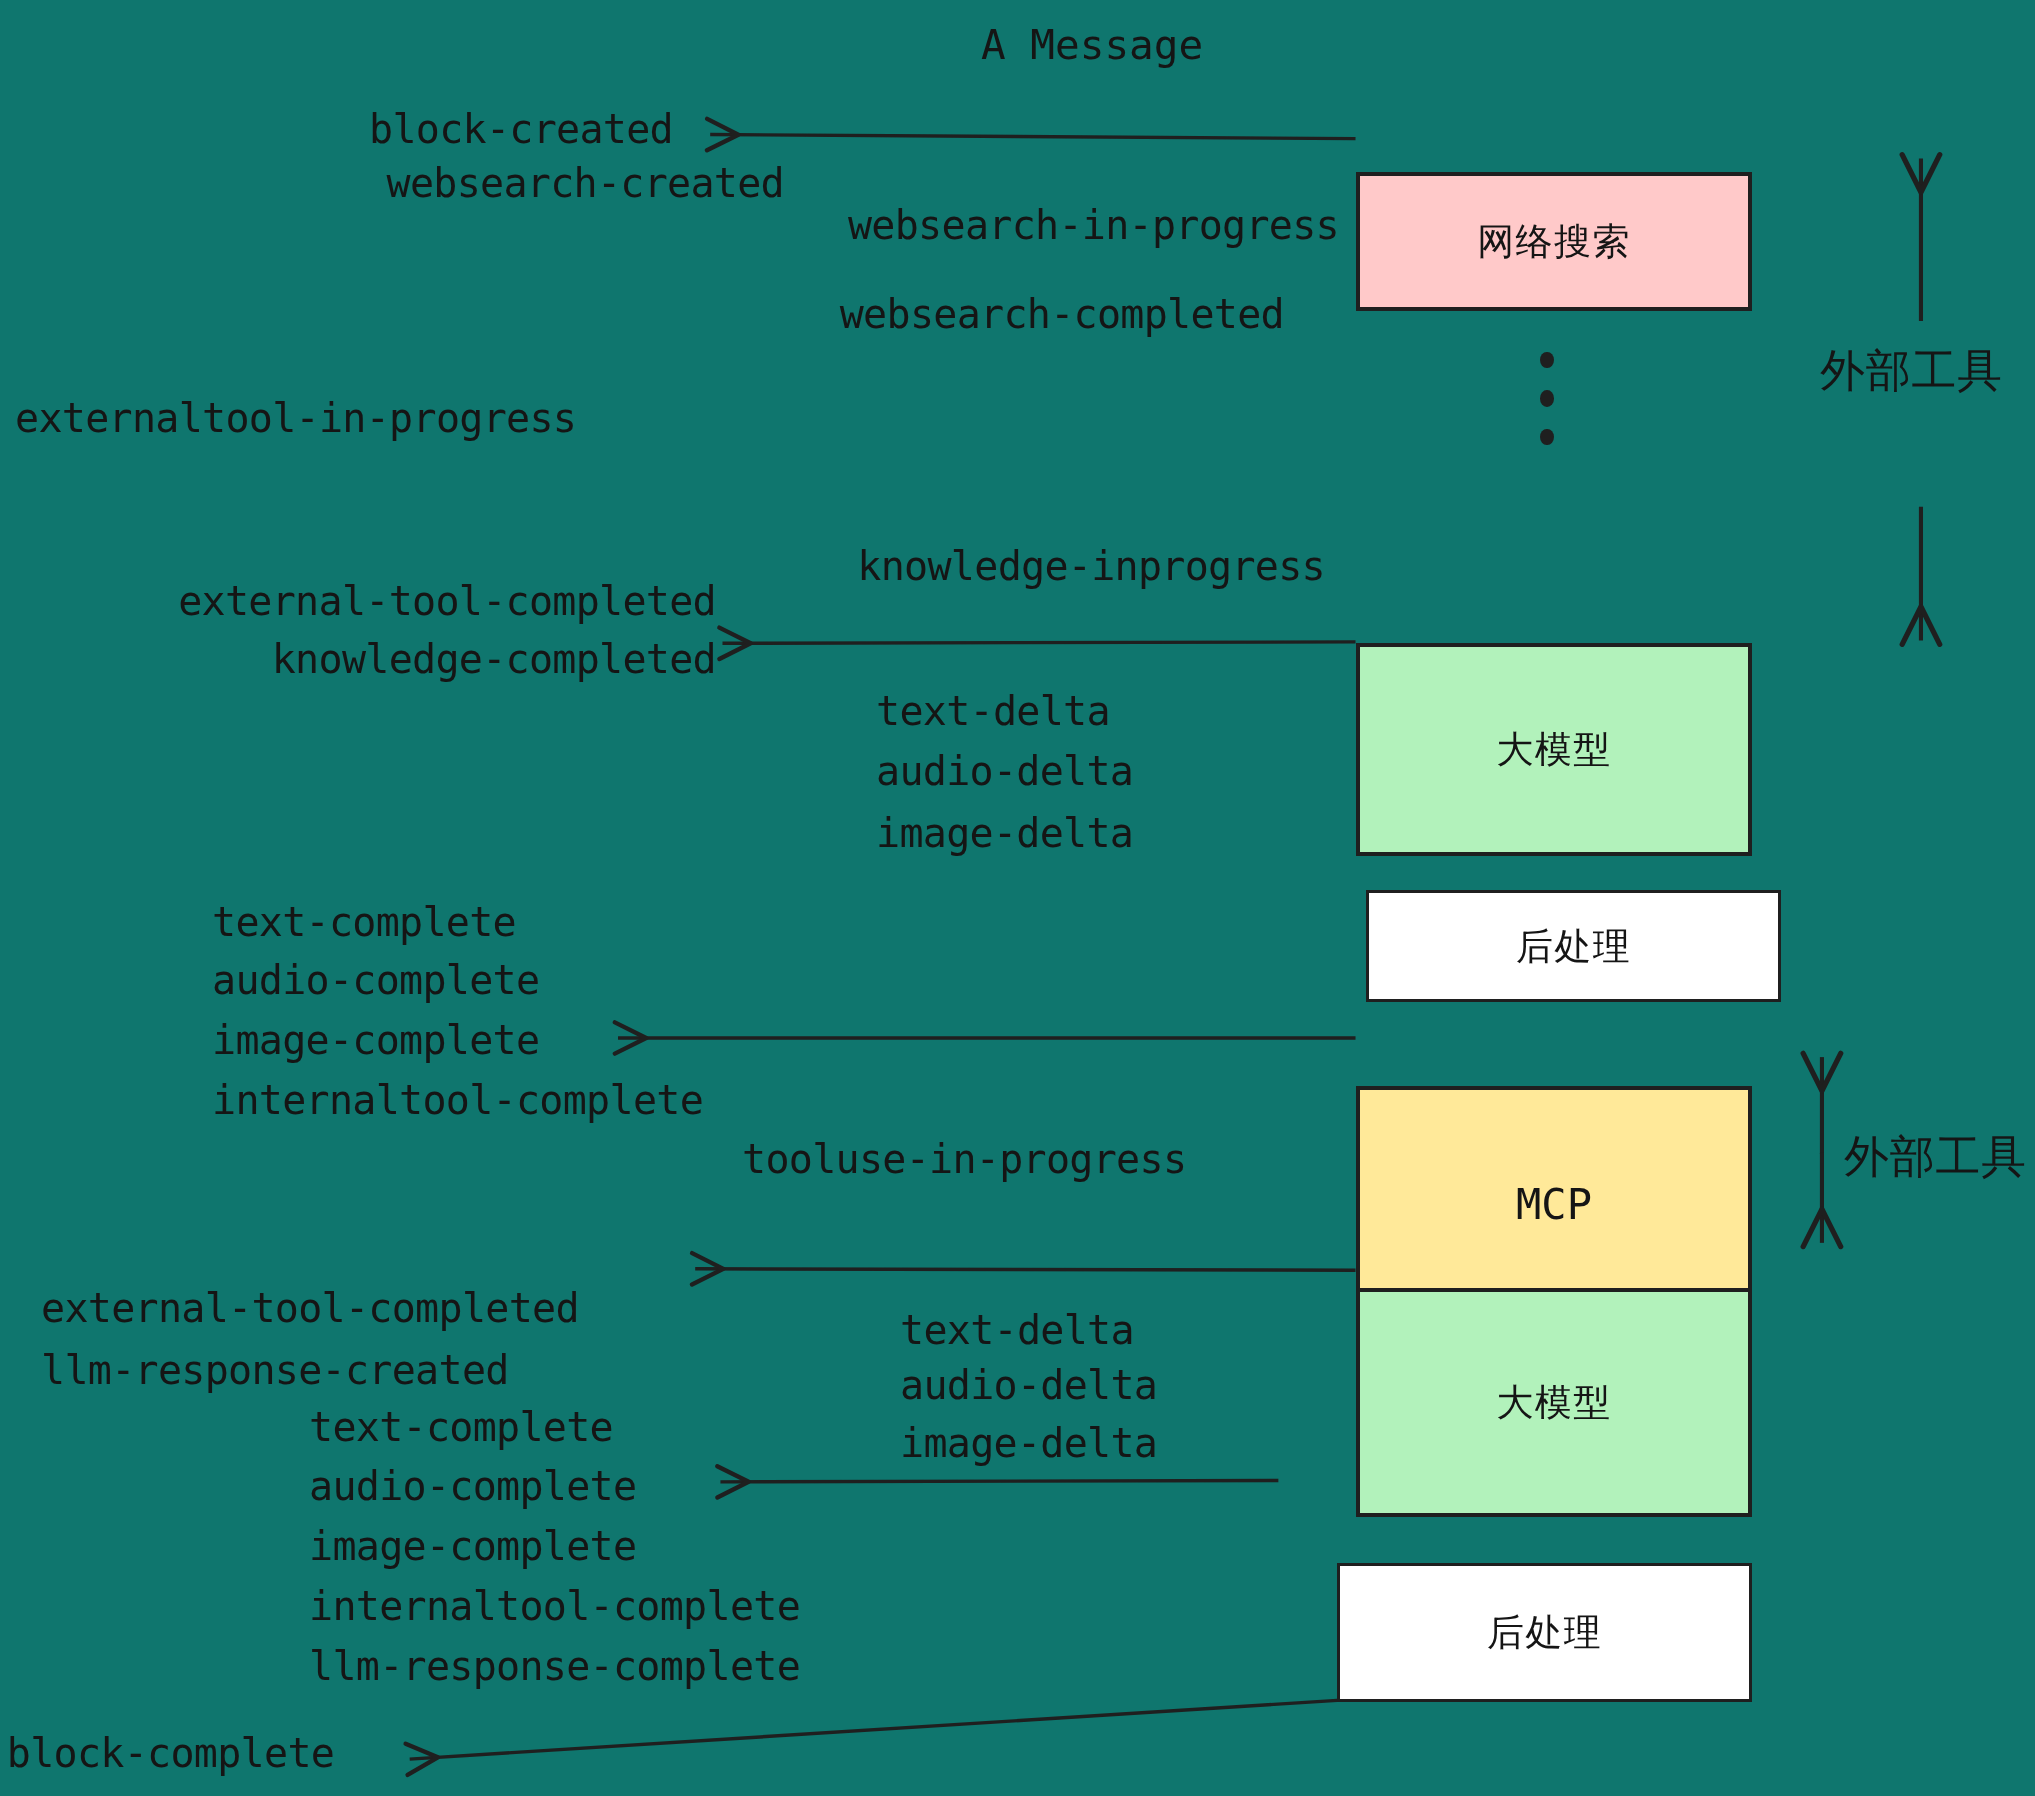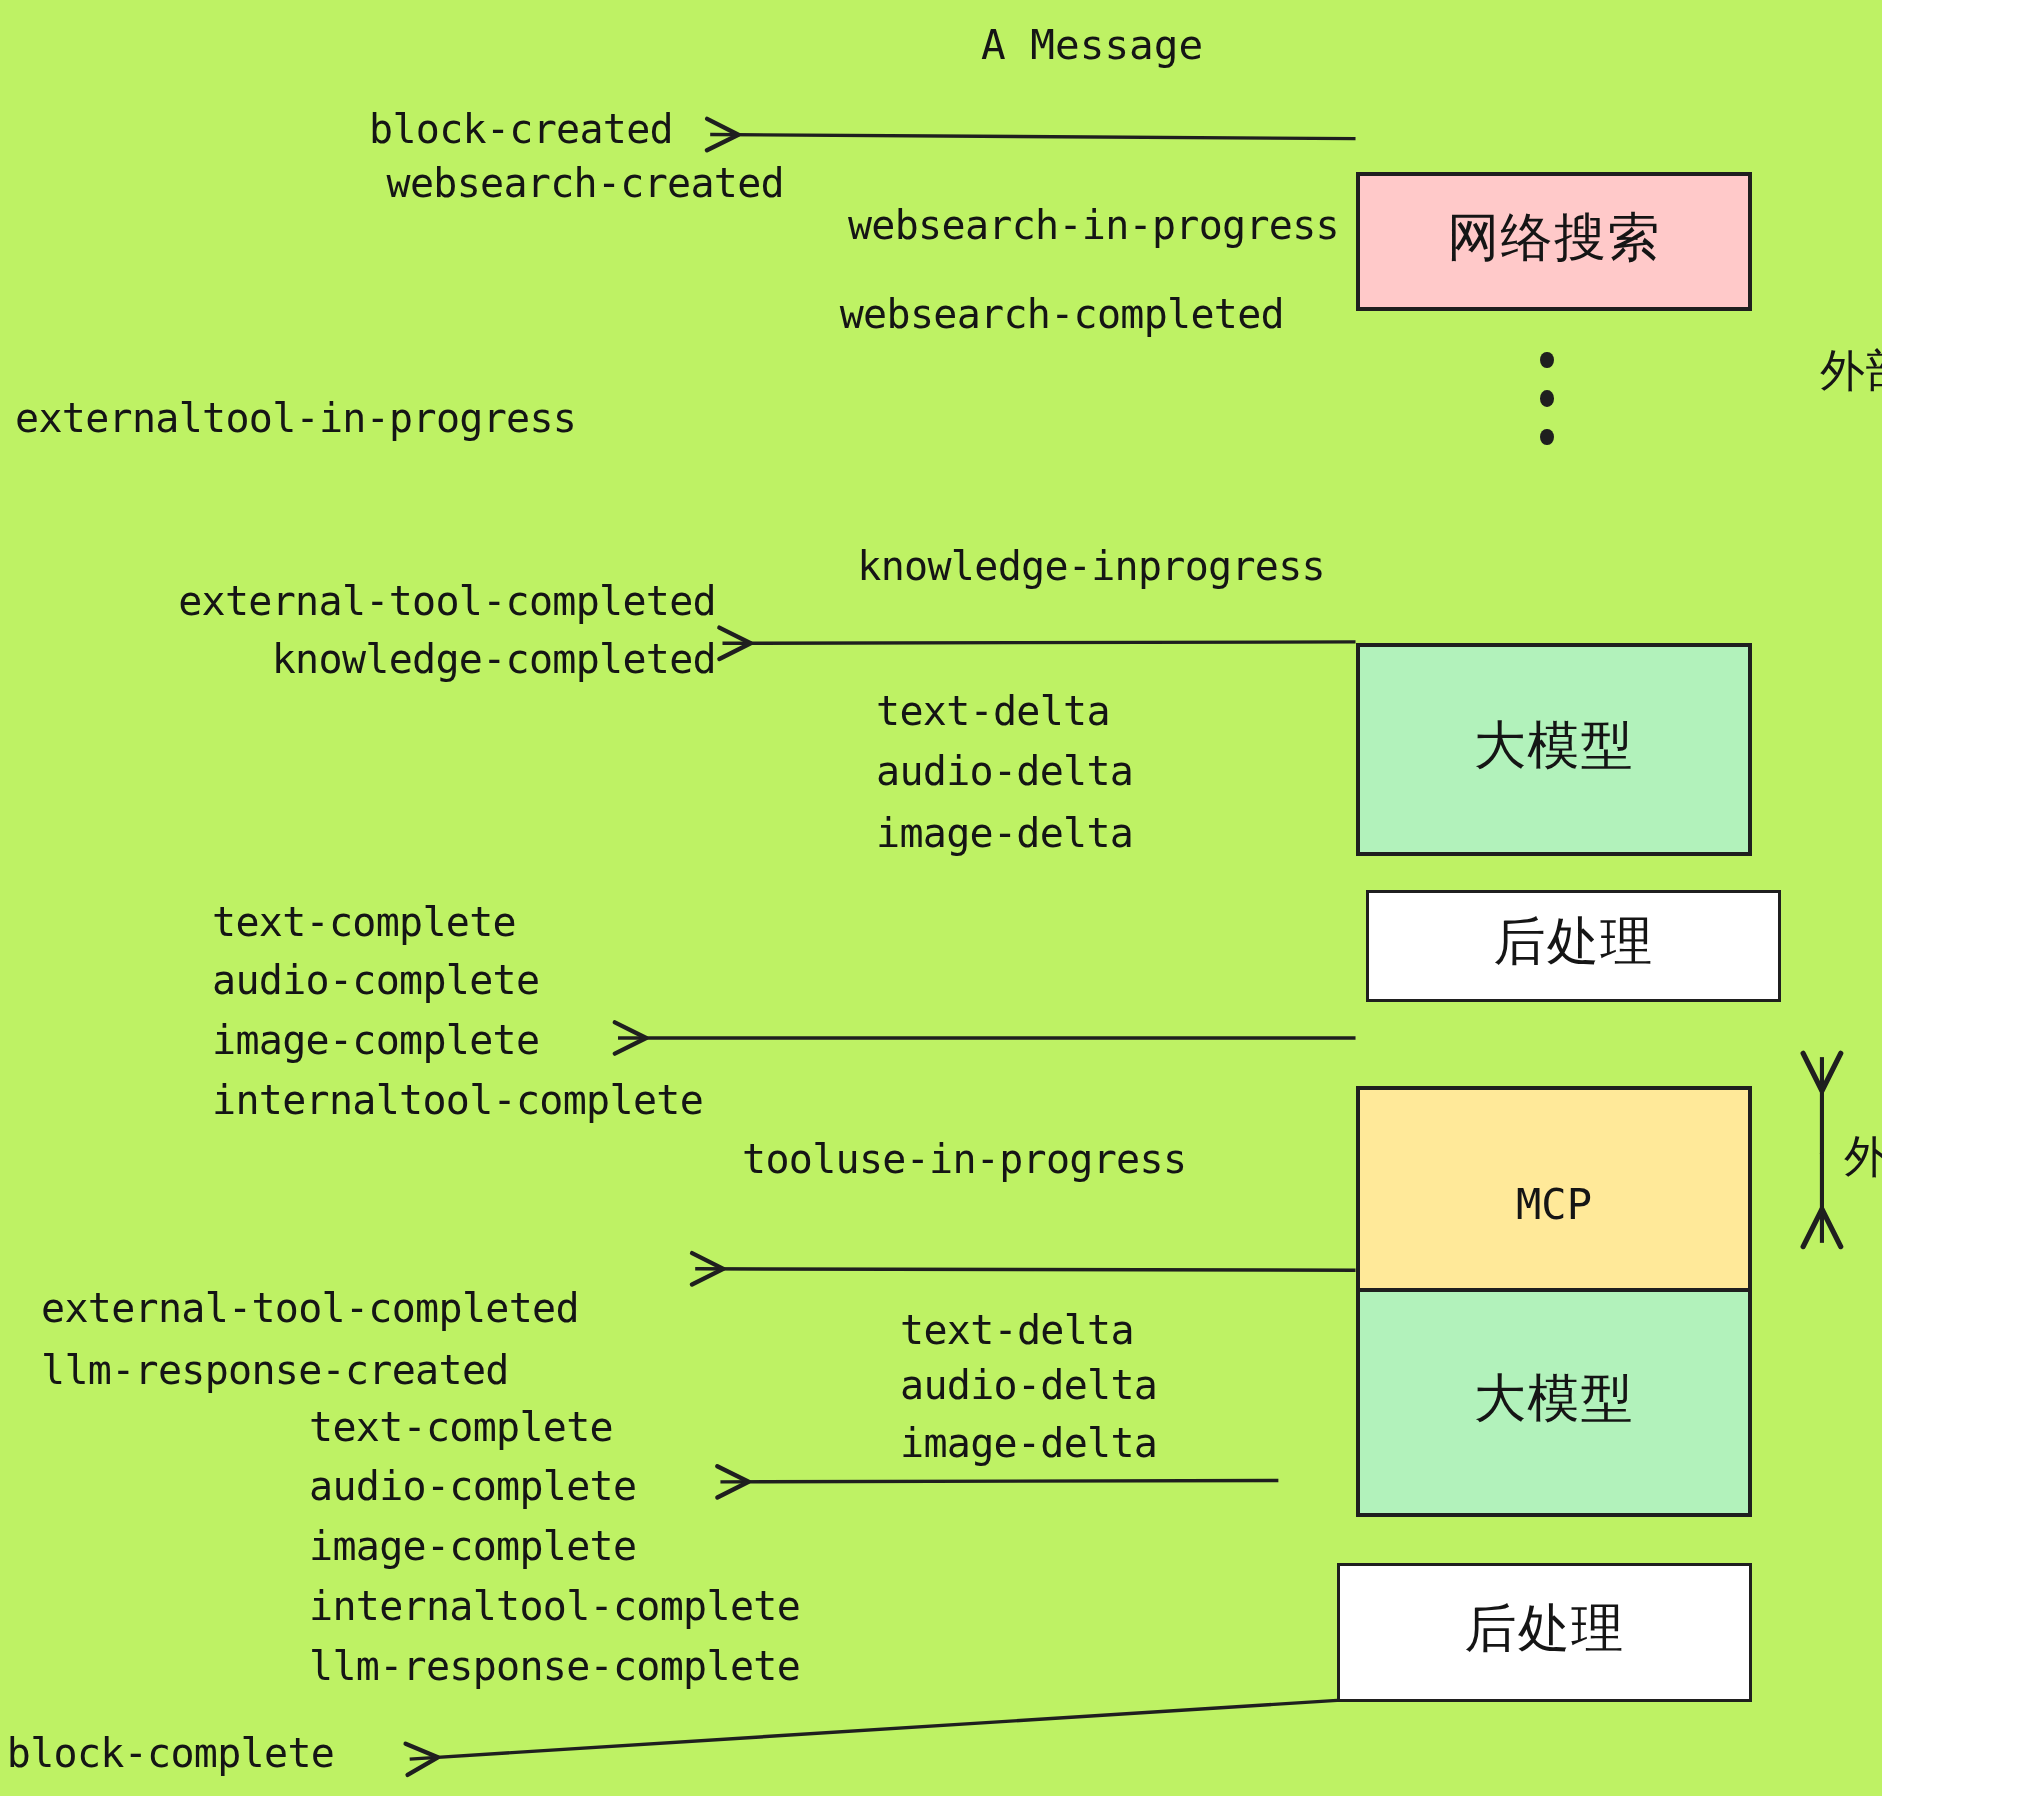--- a/index.html
+++ b/index.html
@@ -1,19 +1,19 @@
 <!DOCTYPE html>
 <html style="font-size:11px"><head>
 <meta charset="utf-8">
 <style>
   html,body{margin:0;padding:0;background:#ffffff;}
   #stage{
     position:relative;
-    width:1882px;height:1796px;
-    background:#bef264;
+    width:2035px;height:1796px;
+    background:#0f766e;
     font-family:"DejaVu Sans Mono", monospace;
     overflow:hidden;
   }
   
   .lbl{
     position:absolute;
     font-family:"DejaVu Sans Mono", monospace;
     font-size:40px;
     line-height:1.0;
     color:#151515;
@@ -34,22 +34,22 @@
   .box{
     position:absolute;
     border:4.1px solid #1f1f1f;
     box-sizing:border-box;
     display:flex;
     align-items:center;
     justify-content:center;
     color:#151515;
   }
   .box .bt{
-    font-family:Liberation Mono, monospace;
-    font-size:52px;
+    font-family:Liberation Serif, serif;
+    font-size:37px;
     letter-spacing:1.4px;
     line-height:1;
   }
   .box.mono .bt{
     font-family:"DejaVu Sans Mono", monospace;
     font-size:42px;
     letter-spacing:0;
   }
   .pink{background:#FFC9C9;}
   .green{background:#B2F2BB;}

